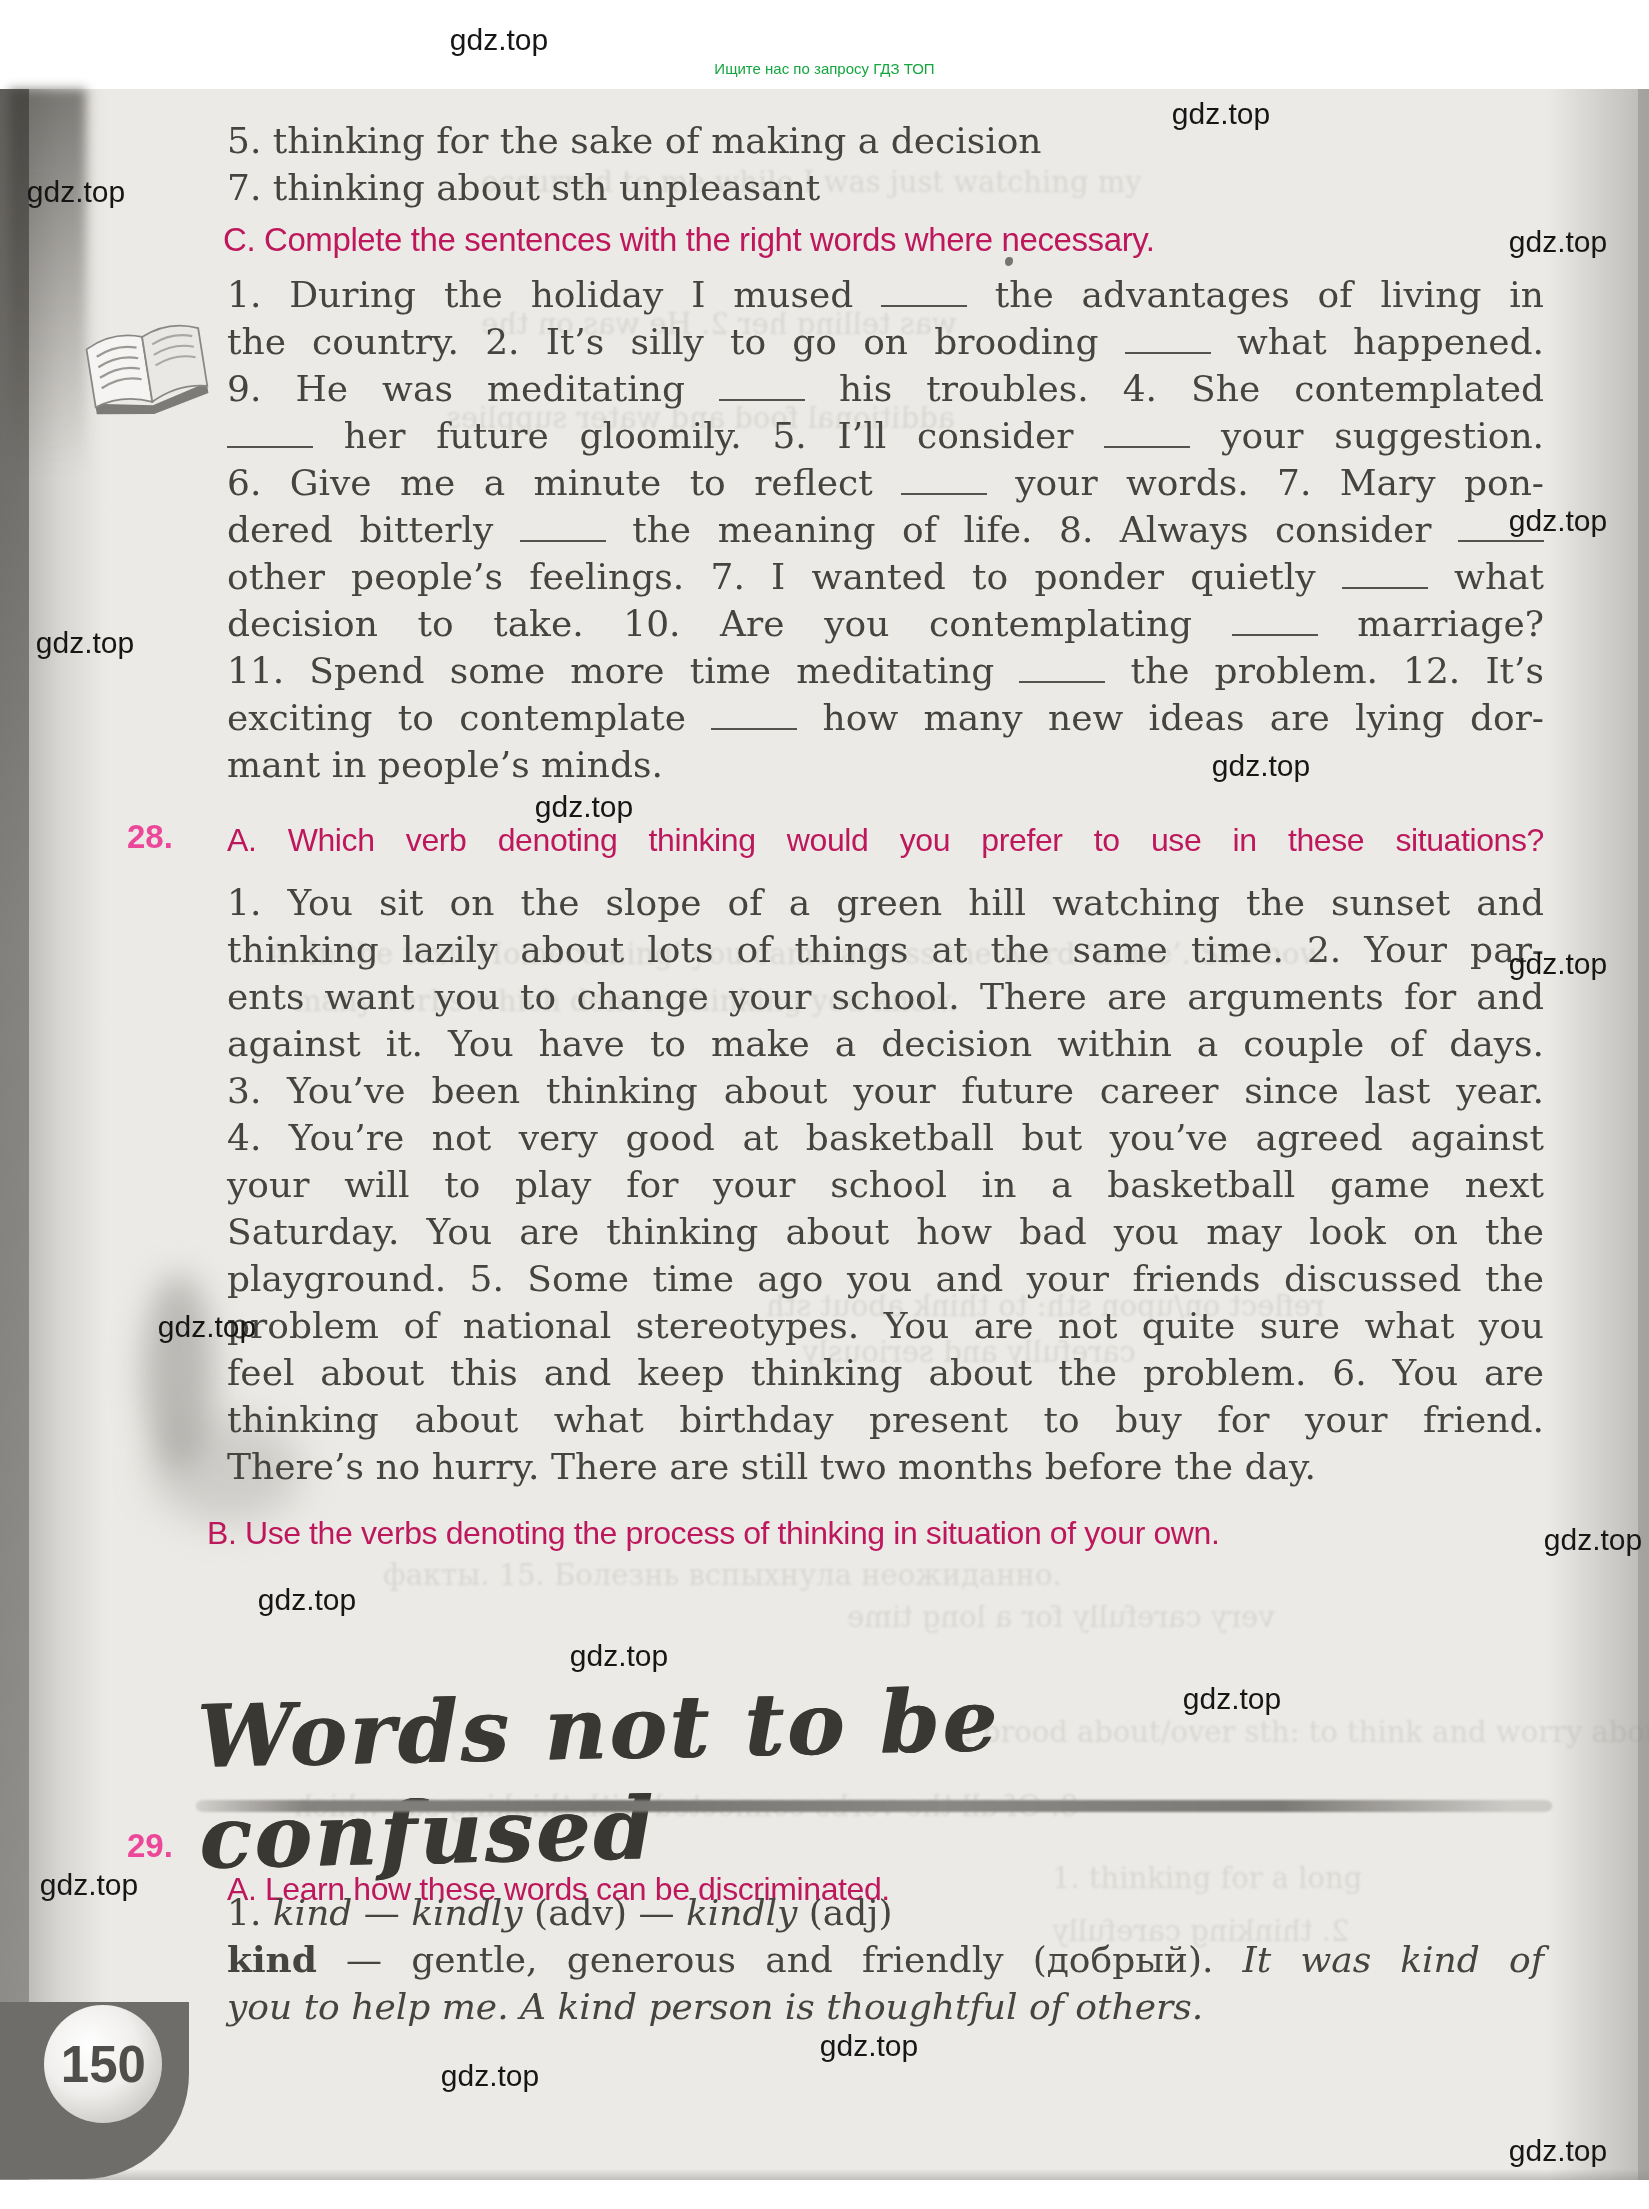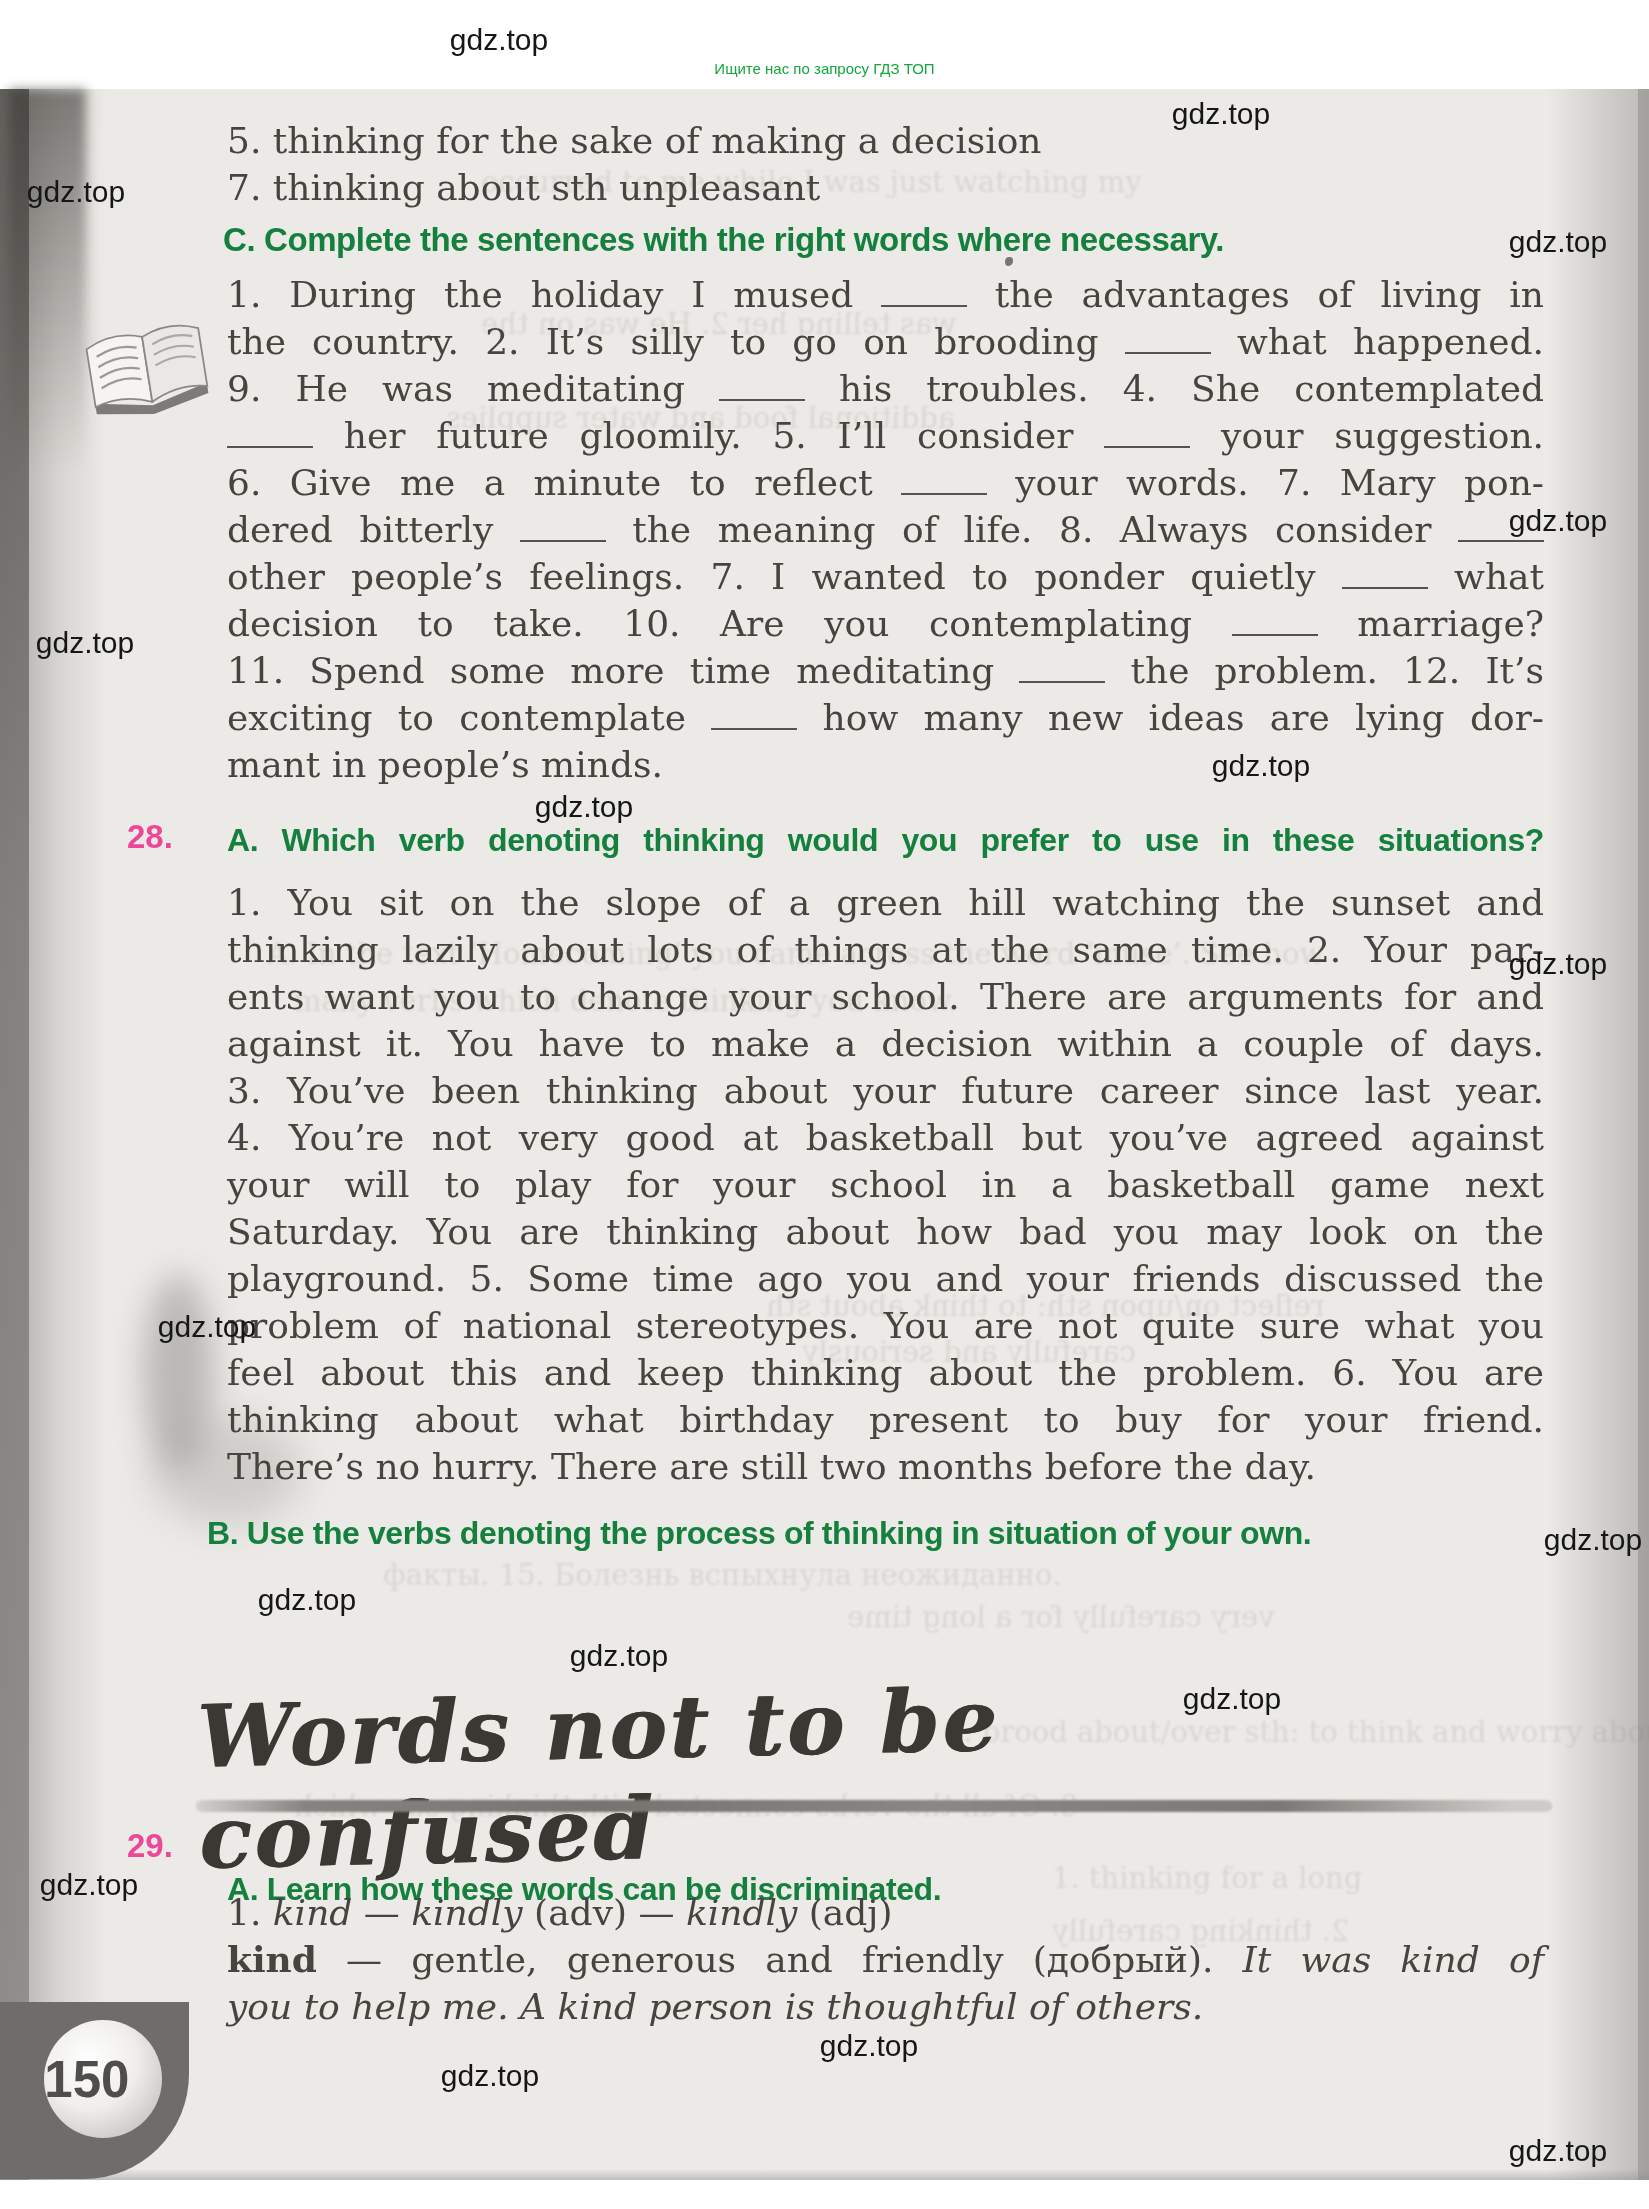--- a/index.html
+++ b/index.html
@@ -26,22 +26,22 @@
          border-radius:50% 40% 55% 45%;opacity:.8;}
   
   .tblock{position:absolute;left:227px;width:1317px;}
   .tline{height:47px;line-height:47px;font-size:36px;color:#46443f;
          text-align:justify;text-align-last:justify;white-space:normal;}
   .tline.njust{text-align:left;text-align-last:auto;}
   .tline .i{font-style:italic;}
   .tline .b{font-weight:700;}
   .blank{display:inline-block;width:86px;height:9px;border-bottom:2.7px solid #55534e;
          vertical-align:baseline;}
-  .h-sans{position:absolute;font-family:"Liberation Sans",sans-serif;font-weight:700;
-          color:#15803d;font-size:32px;letter-spacing:-0.4px;}
+  .h-sans{position:absolute;font-family:"Liberation Sans",sans-serif;font-weight:400;
+          color:#be185d;font-size:32px;letter-spacing:-0.4px;}
   .h-just{text-align:justify;text-align-last:justify;}
   .ex-num{position:absolute;left:127px;font-family:"Liberation Sans",sans-serif;font-weight:700;
           font-size:33px;color:#ec4899;}
   .script-title{position:absolute;left:198px;top:1675px;width:1034px;
           font-family:"DejaVu Serif",serif;font-style:italic;font-weight:700;
           font-size:86px;letter-spacing:2.7px;color:#3a3833;transform:rotate(-1.2deg);
           text-shadow:0.9px 0 0 #3a3833;}
   .brush-rule{position:absolute;left:196px;top:1800px;width:1356px;height:11.6px;
           background:linear-gradient(90deg,rgba(138,136,132,.25) 0%,#868480 8%,#767470 30%,#8a8884 55%,#7b7975 80%,rgba(160,158,154,.4) 97%);
           border-radius:9px/4.5px;filter:blur(0.9px);}
@@ -51,23 +51,23 @@
   .banner{position:absolute;left:0;width:100%;text-align:center;
       font-family:"Liberation Sans",sans-serif;color:#14a63e;margin-top:33px;}
   .banner.top{top:27px;font-size:15px;}
   .banner.bottom{top:2182px;font-size:13.4px;}
   .bleed{position:absolute;font-family:"DejaVu Serif",serif;color:#7c7a74;opacity:.17;
       filter:blur(1.2px);white-space:nowrap;}
   .bleed.mir{transform:scaleX(-1);}
   
   .badge{position:absolute;left:-10.7px;top:2002px;width:200px;height:177px;background:#6f6d69;
          border-radius:0 0 105px 0;}
-  .badge-circle{position:absolute;left:55px;top:18px;width:118px;height:118px;border-radius:50%;
+  .badge-circle{position:absolute;left:55px;top:3px;width:118px;height:118px;border-radius:50%;
          background:radial-gradient(circle at 38% 35%,#ffffff 0%,#efeeec 45%,#cfcdc9 75%,#b3b1ad 100%);
-         display:flex;align-items:center;}
+         display:flex;align-items:center;justify-content:center;}
   .badge-num{font-family:"Liberation Sans",sans-serif;font-weight:700;font-size:51px;color:#504e4a;}
   
   .book-icon{position:absolute;left:77px;top:310px;width:139px;height:110px;}
 </style>
 </head>
 <body>
 
 <div class="page">
 
   <div class="banner top">Ищите нас по запросу ГДЗ ТОП</div>

